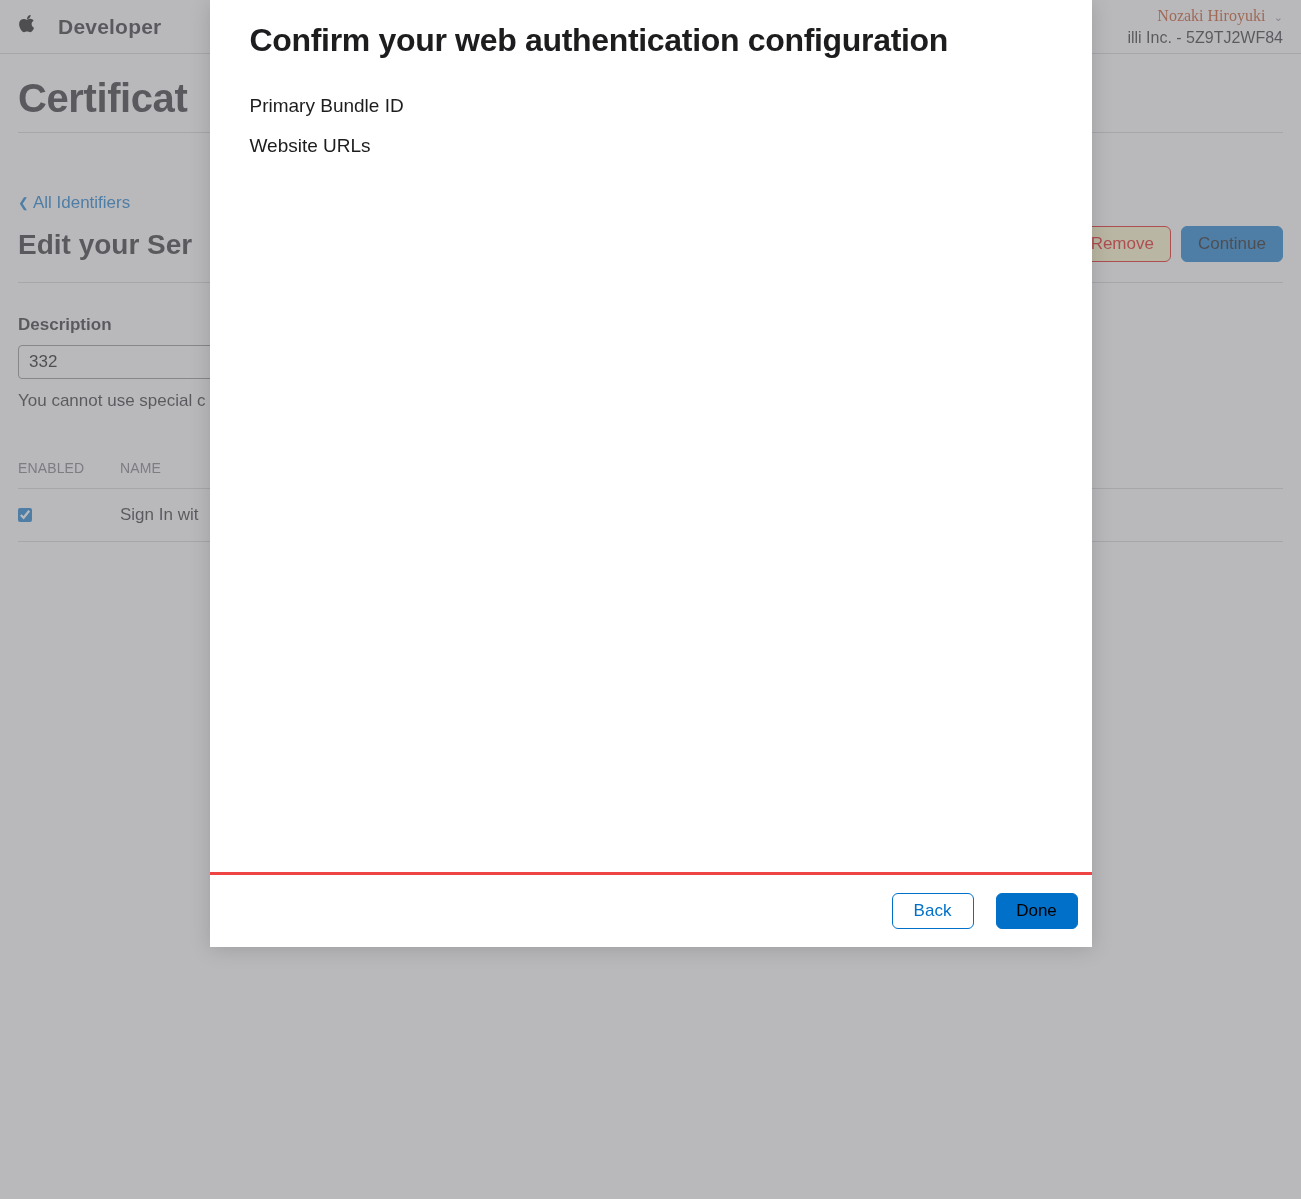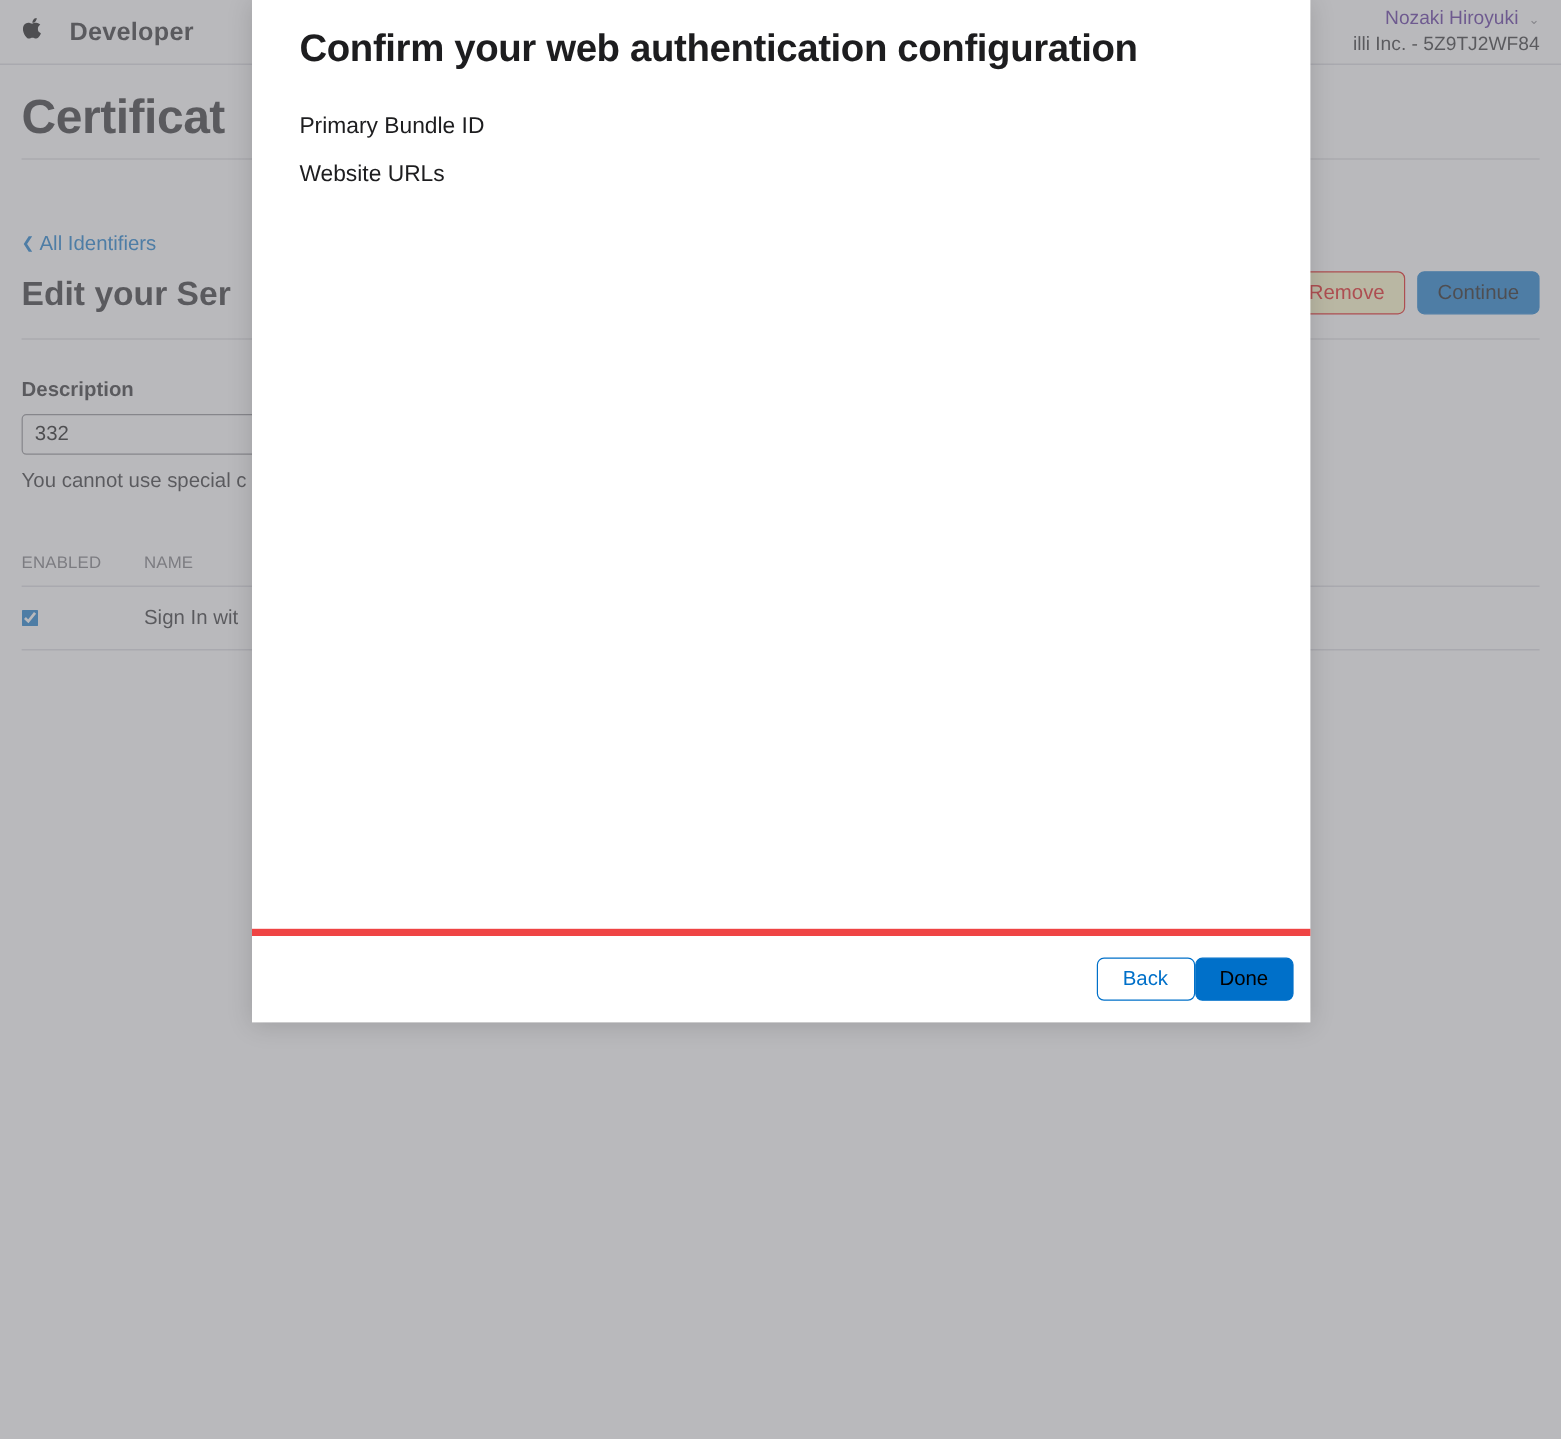--- a/index.html
+++ b/index.html
@@ -49,22 +49,23 @@
       font-size: 21px;
       font-weight: 600;
       letter-spacing: .01em;
     }
     .topbar-right {
       text-align: right;
       font-size: 16px;
       line-height: 1.35;
     }
     .user-link {
-      color: #4c1d95;
+      color: #c2410c;
       cursor: pointer;
+      font-family: Liberation Serif, serif;
     }
     .caret {
       font-size: 11px;
       color: #86868b;
       margin-left: 4px;
     }
     .team-line {
       color: #1d1d1f;
     }
 
@@ -194,21 +195,21 @@
     .overlay {
       position: absolute;
       inset: 0;
       background: rgba(134,134,139,0.58);
       display: flex;
       justify-content: center;
       align-items: flex-start;
     }
     .modal {
       width: 882px;
-      height: 852px;
+      height: 947px;
       margin-top: 0;
       background: #fff;
       display: flex;
       flex-direction: column;
       box-shadow: 0 2px 20px rgba(0,0,0,.15);
       position: relative;
     }
     .modal-body {
       padding: 18px 40px 0 40px;
       flex: 1;
@@ -228,25 +229,25 @@
     .para {
       font-size: 17px;
       margin-bottom: 28px;
     }
     .url-list {
       font-size: 17px;
       line-height: 1.55;
     }
 
     .modal-footer {
-      border-top: 6px solid #ef4444;
+      border-top: 3px solid #ef4444;
       padding: 18px 14px;
       display: flex;
       justify-content: flex-end;
-      gap: 0;
+      gap: 22px;
     }
     .modal-footer .btn {
       min-width: 82px;
     }
   </style>
 </head>
 <body>
 
 <div class="page-bg">
   <div class="topbar">

